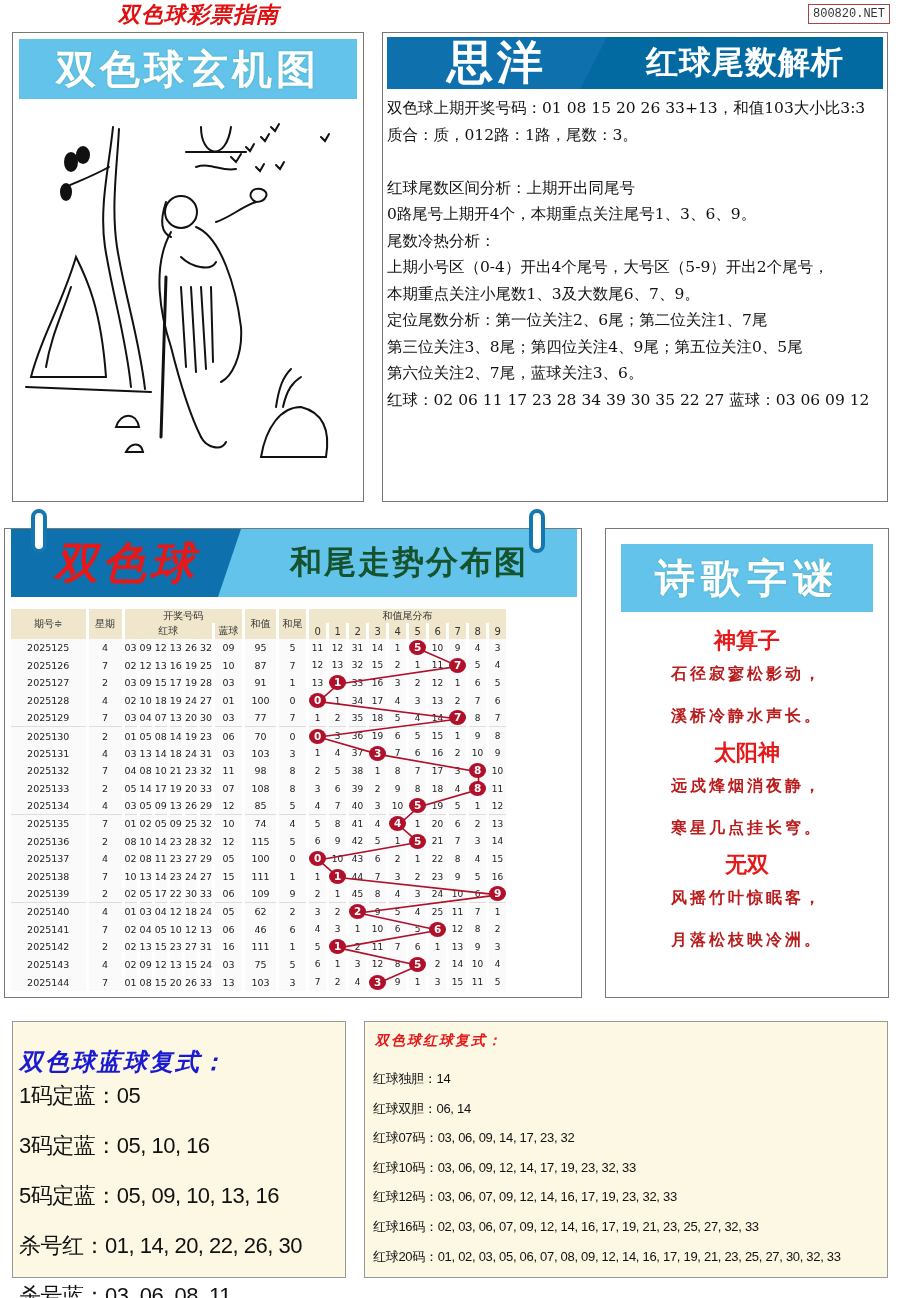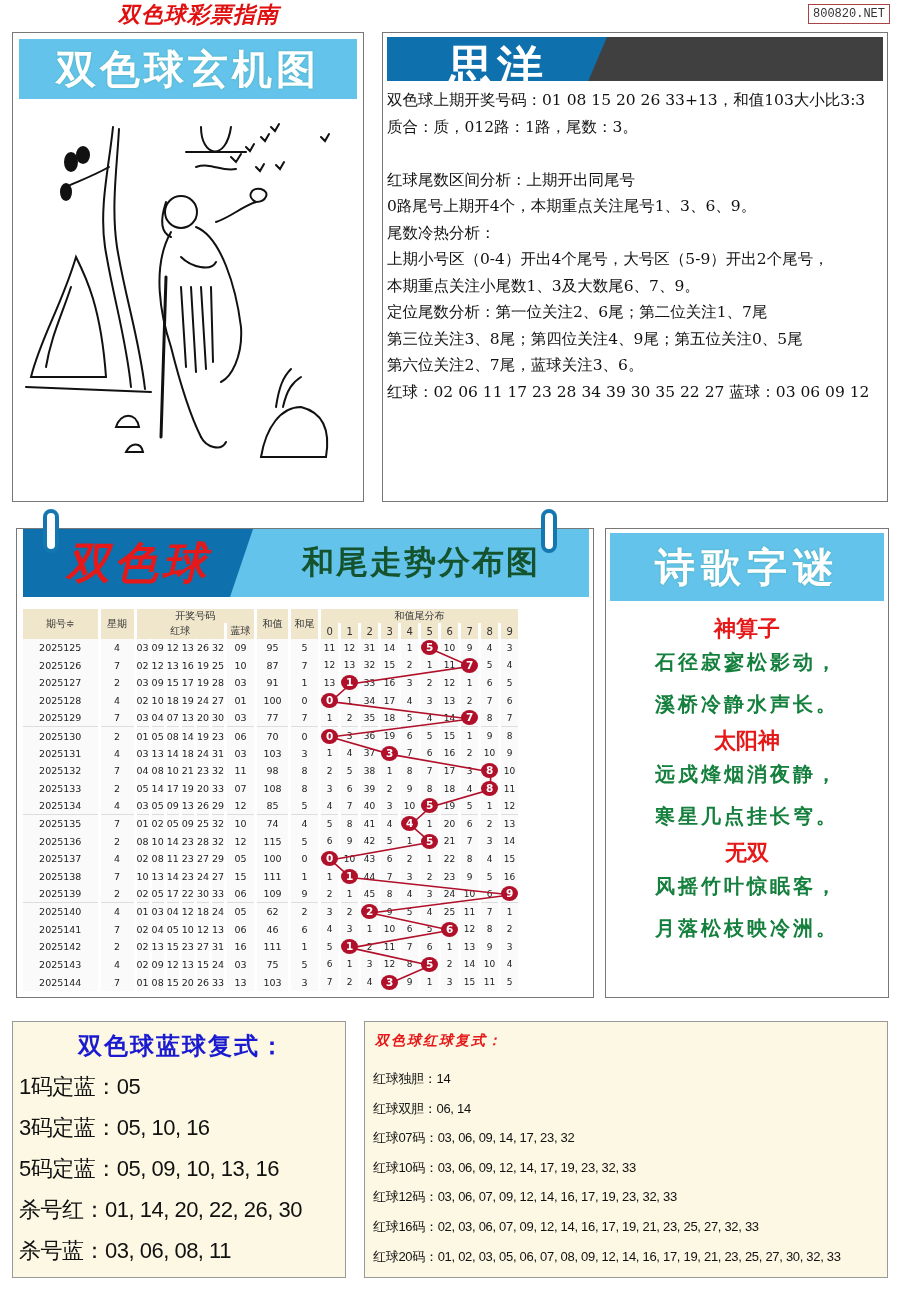--- a/index.html
+++ b/index.html
@@ -11,58 +11,58 @@
   .panel { border: 1px solid #777; background: #fff; }
   .banner { background: #63c3ea; color: #fff; font-weight: bold; display: flex; align-items: center; justify-content: center; text-shadow: 0 0 2px #4aa; }
 
   
   #p-xuanji { left: 12px; top: 32px; width: 352px; height: 470px; }
   #p-xuanji .banner { margin: 6px; height: 60px; font-size: 40px; letter-spacing: 4px; font-family: "DejaVu Serif", serif; }
   .illus { margin: 8px; height: 380px; }
 
   
   #p-weishu { left: 382px; top: 32px; width: 506px; height: 470px; }
-  .weishu-banner { margin: 4px; height: 44px; display: flex; background: #404040; position: relative; overflow: hidden; flex-direction: column; }
+  .weishu-banner { margin: 4px; height: 52px; display: flex; background: #0369a1; position: relative; overflow: hidden; }
   .weishu-banner .dark { background: #0e70ad; width: 220px; clip-path: polygon(0 0, 100% 0, 88% 100%, 0 100%); display: flex; align-items: center; justify-content: center; color: #fff; font-size: 46px; font-weight: bold; font-family: "DejaVu Serif", serif; letter-spacing: 4px; }
   .weishu-banner .light { flex: 1; display: flex; align-items: center; justify-content: center; color: #fff; font-size: 32px; font-weight: bold; font-family: "DejaVu Serif", serif; letter-spacing: 1px; }
   .analysis { padding: 2px 4px; font-family: "DejaVu Serif", serif; font-size: 15.5px; line-height: 26.5px; color: #111; }
   .analysis .blank { height: 26.5px; }
 
   
-  #p-trend { left: 16px; top: 528px; width: 578px; height: 470px; }
+  #p-trend { left: 4px; top: 528px; width: 578px; height: 470px; }
   .trend-banner { position: absolute; left: 6px; top: 0; width: 566px; height: 68px; background: #63c3ea; display: flex; overflow: hidden; }
   .trend-banner .dark { background: #0e70ad; width: 230px; clip-path: polygon(0 0, 100% 0, 90% 100%, 0 100%); display: flex; align-items: center; justify-content: center; color: #e51919; font-size: 44px; font-weight: bold; font-family: "DejaVu Serif", serif; letter-spacing: 4px; font-style: italic; }
   .trend-banner .light { flex: 1; display: flex; align-items: center; justify-content: center; color: #14532d; font-size: 32px; font-weight: bold; font-family: "DejaVu Serif", serif; letter-spacing: 2px; }
   .ring { position: absolute; width: 16px; height: 44px; border: 4px solid #1477b0; border-radius: 9px; background: #fff; top: -20px; }
 
   table.trend { position: absolute; left: 6px; top: 80px; border-collapse: collapse; font-family: "DejaVu Sans", sans-serif; font-size: 9.5px; }
   table.trend th { background: #efe6cc; color: #333; font-weight: normal; font-size: 10px; height: 16px; border-right: 3px solid #fff; }
   table.trend td { height: 17.6px; text-align: center; color: #222; background: #fafafa; border-right: 3px solid #fff; }
   table.trend tr.gsep td { border-top: 1px solid #ddd; }
   td.red { color: #c5506a; }
   td.blue { color: #2b5f95; }
   td.dist { color: #b5b5b5; width: 19.5px; font-size: 9px; }
   td.hit { color: #fff; }
   .ball { display: inline-block; width: 17px; height: 15px; border-radius: 50%; background: #b0102a; color: #fff; font-weight: bold; line-height: 15px; font-size: 10.5px; position: relative; z-index: 2; }
   svg.lines { position: absolute; left: 0; top: 0; pointer-events: none; z-index: 1; }
 
   
   #p-poem { left: 605px; top: 528px; width: 284px; height: 470px; }
-  #p-poem .banner { margin: 4px; height: 68px; font-size: 40px; letter-spacing: 6px; font-family: "DejaVu Serif", serif; }
+  #p-poem .banner { margin: 15px; height: 68px; font-size: 40px; letter-spacing: 6px; font-family: "DejaVu Serif", serif; }
   .poem-body { text-align: center; font-family: "DejaVu Serif", serif; }
   .poem-author { color: #e51919; font-size: 22px; font-weight: bold; margin-top: 14px; line-height: 26px; }
-  .poem-line { color: #15803d; font-size: 20px; font-weight: bold; line-height: 42px; letter-spacing: 3px; }
+  .poem-line { color: #b91c1c; font-size: 16px; font-weight: bold; line-height: 42px; letter-spacing: 3px; }
 
   
   .cream { background: #fcf8e4; border: 1px solid #999; }
   #p-blue { left: 12px; top: 1021px; width: 334px; height: 257px; }
   #p-red { left: 364px; top: 1021px; width: 524px; height: 257px; }
-  .blue-title { color: #1a1ad0; font-size: 24px; font-weight: bold; font-family: "DejaVu Serif", serif; padding: 8px 0 0 6px; height: 44px; letter-spacing: 2px; text-align: center; }
+  .blue-title { color: #1a1ad0; font-size: 24px; font-weight: bold; font-style: italic; font-family: "DejaVu Serif", serif; padding: 24px 0 0 6px; height: 44px; letter-spacing: 2px; }
   .red-title { color: #e51919; font-size: 14px; font-weight: bold; font-style: italic; font-family: "DejaVu Serif", serif; padding: 10px 0 0 10px; height: 42px; letter-spacing: 2px; }
-  .blue-line { font-family: "Liberation Sans", sans-serif; font-size: 22px; line-height: 41px; padding-left: 6px; color: #111; letter-spacing: -0.5px; }
+  .blue-line { font-family: "Liberation Sans", sans-serif; font-size: 22px; line-height: 41px; padding-left: 6px; color: #111; letter-spacing: -0.5px; margin-top: 9px; }
   .red-line { font-family: "Liberation Sans", sans-serif; font-size: 13px; line-height: 29.6px; padding-left: 8px; color: #111; letter-spacing: -0.3px; }
 </style>
 </head>
 <body>
 
 <div class="abs top-title">双色球彩票指南</div>
 <div class="abs site-badge">800820.NET</div>
 
 <div class="abs panel" id="p-xuanji">
   <div class="banner">双色球玄机图</div>

